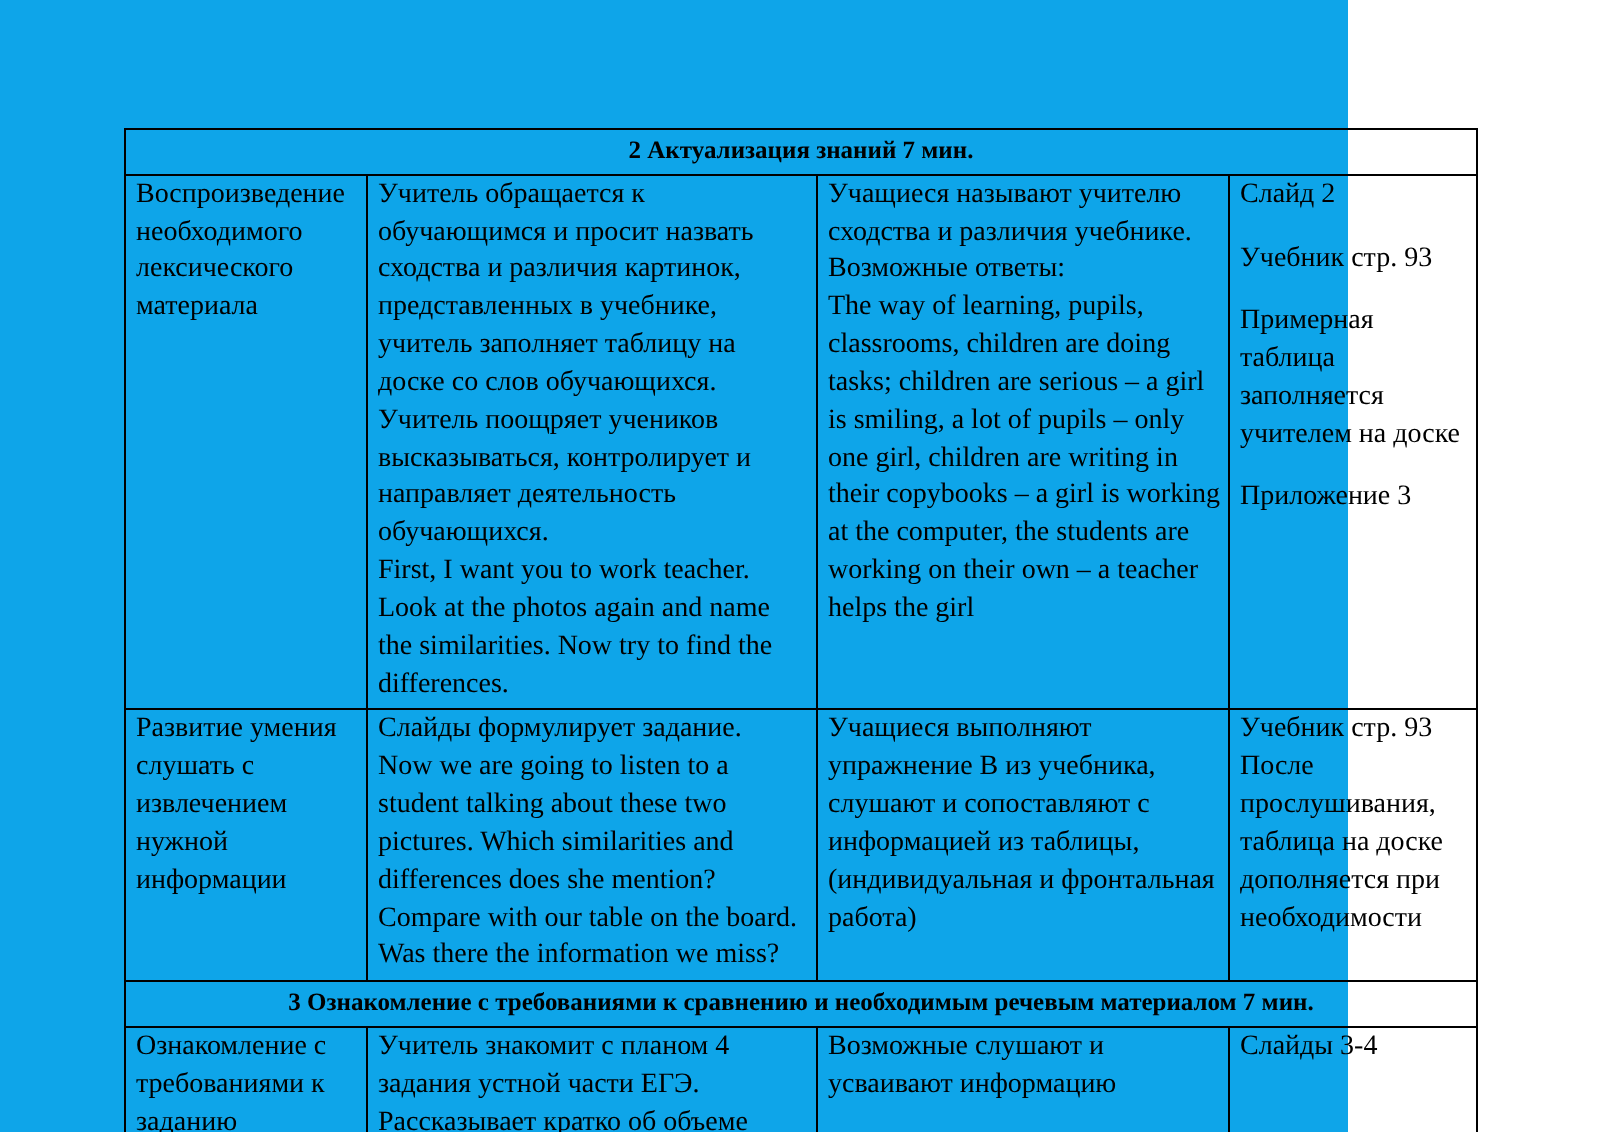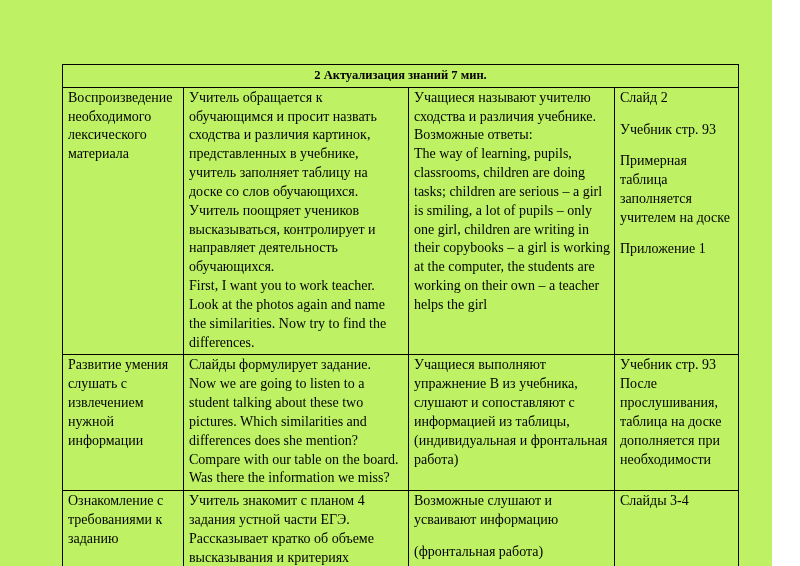--- a/index.html
+++ b/index.html
@@ -9,23 +9,23 @@
   }
   body {
     width: 800px;
     height: 566px;
     font-family: "Liberation Serif", "DejaVu Serif", serif;
     color: #000000;
     overflow: hidden;
   }
   .page {
     position: relative;
-    width: 772px;
+    width: 674px;
     height: 566px;
-    background: #bef264;
+    background: #0ea5e9;
   }
   .doc-table {
     position: absolute;
     left: 62px;
     top: 64px;
     width: 676px;
     border-collapse: collapse;
     table-layout: fixed;
   }
   .doc-table td {
@@ -91,41 +91,44 @@
           <p class="line ru">Возможные ответы:</p>
           <p class="line en">The way of learning, pupils, classrooms, children are doing tasks; children are serious – a girl is smiling, a lot of pupils – only one girl, children are writing in their copybooks – a girl is working at the computer, the students are working on their own – a teacher helps the girl</p>
         </td>
         <td>
           <p class="line ru">Слайд 2</p>
           <p class="line ru blankline"></p>
           <p class="line ru">Учебник стр. 93</p>
           <p class="line ru blankline"></p>
           <p class="line ru">Примерная таблица заполняется учителем на доске</p>
           <p class="line ru blankline"></p>
-          <p class="line ru">Приложение 1</p>
+          <p class="line ru">Приложение 3</p>
         </td>
       </tr>
 
       <tr>
         <td>
           <p class="line ru">Развитие умения слушать с извлечением нужной информации</p>
         </td>
         <td>
           <p class="line ru">Слайды формулирует задание.</p>
           <p class="line en">Now we are going to listen to a student talking about these two pictures. Which similarities and differences does she mention? Compare with our table on the board. Was there the information we miss?</p>
         </td>
         <td>
           <p class="line ru">Учащиеся выполняют упражнение В из учебника, слушают и сопоставляют с информацией из таблицы, (индивидуальная и фронтальная работа)</p>
         </td>
         <td>
           <p class="line ru">Учебник стр. 93</p>
           <p class="line ru">После прослушивания, таблица на доске дополняется при необходимости</p>
         </td>
       </tr>
 
+      <tr class="section-head">
+        <td colspan="4">3 Ознакомление с требованиями к сравнению и необходимым речевым материалом 7 мин.</td>
+      </tr>
 
       <tr>
         <td>
           <p class="line ru">Ознакомление с требованиями к заданию</p>
         </td>
         <td>
           <p class="line ru">Учитель знакомит с планом 4 задания устной части ЕГЭ. Рассказывает кратко об объеме высказывания и критериях оценивания. (См.</p>
         </td>
         <td>
           <p class="line ru">Возможные слушают и усваивают информацию</p>

